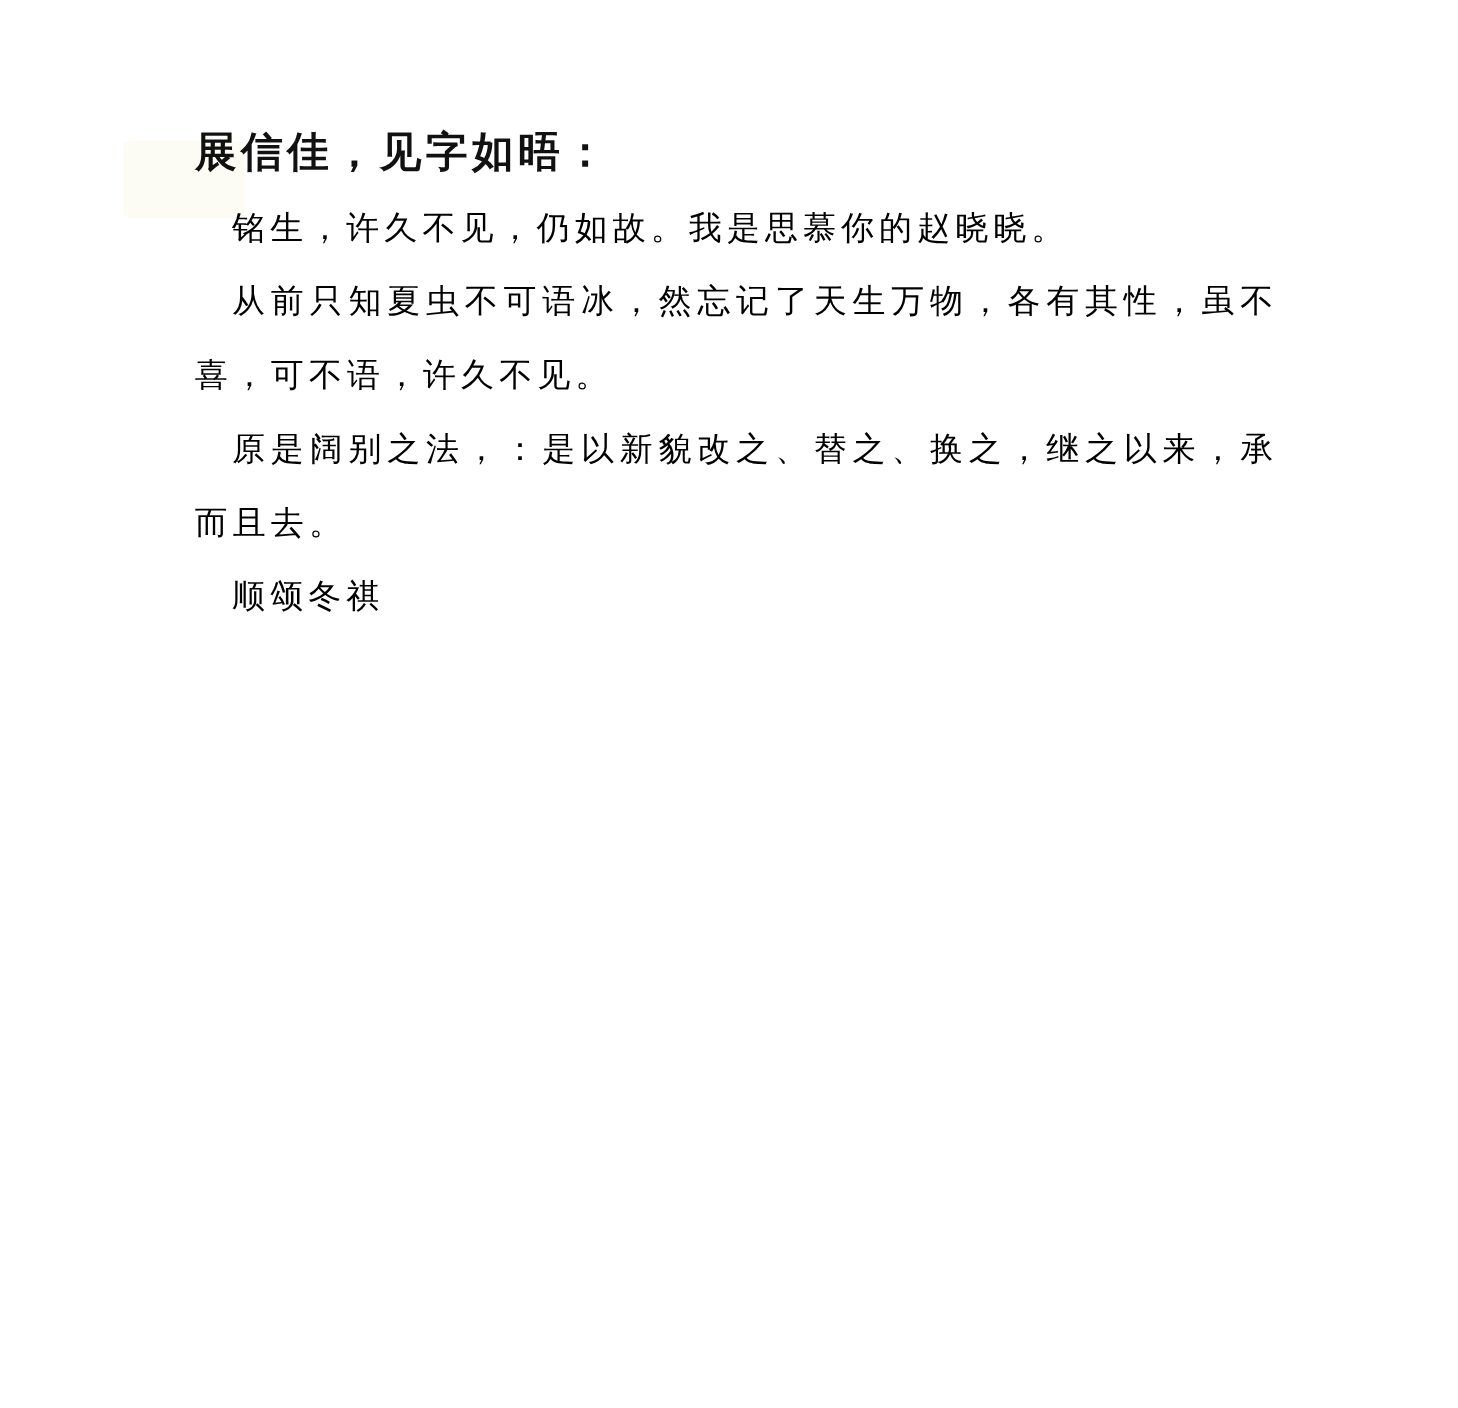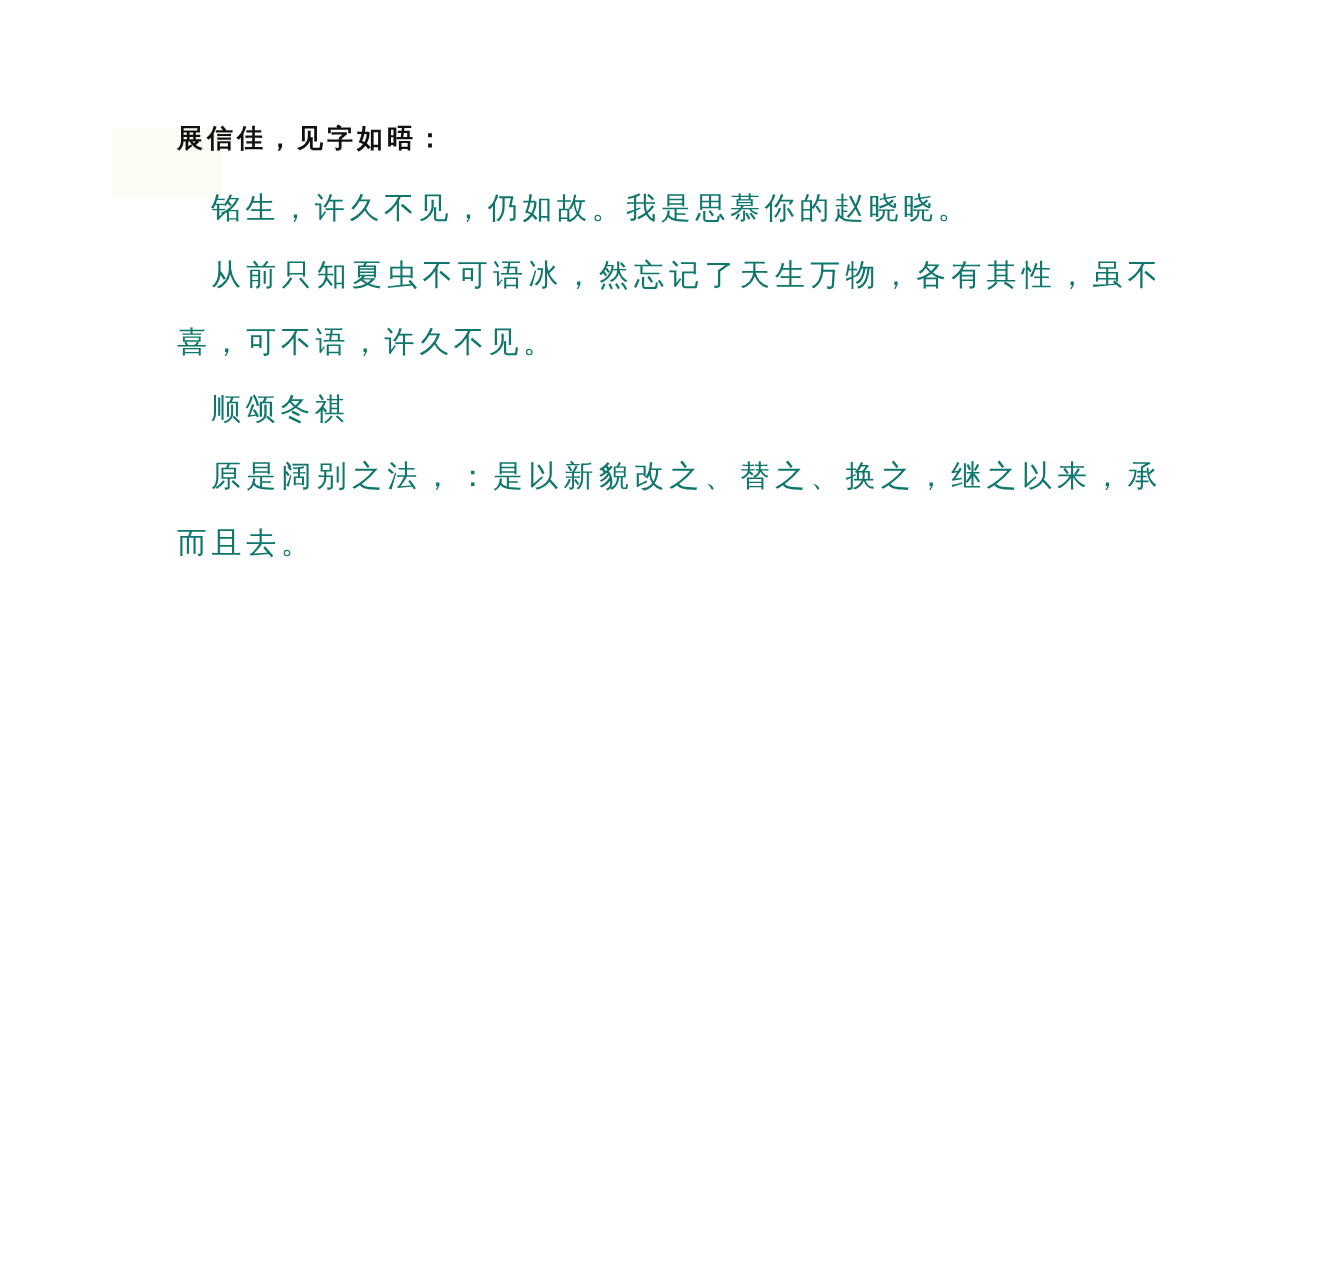--- a/index.html
+++ b/index.html
@@ -32,48 +32,48 @@
     background: #fdfcf4;
     border-radius: 6px;
   }
   .letter {
     position: absolute;
     left: 177px;
     top: 108px;
     width: 985px;
   }
   .greeting {
-    font-size: 26px;
+    font-size: 38px;
     font-weight: bold;
     letter-spacing: 4px;
     line-height: 60px;
     margin: 0 0 6px 0;
     color: #111;
   }
   .para {
     font-size: 30px;
     line-height: 67px;
     letter-spacing: 4.6px;
     margin: 0;
     text-indent: 34px;
     text-align: justify;
-    color: #0f766e;
+    color: #000000;
   }
   .para.signoff {
     margin-top: 0;
   }
 </style>
 </head>
 <body>
 
 <div class="page">
   <div class="faint-mark"></div>
 
   <div class="letter">
     <h1 class="greeting">展信佳，见字如晤：</h1>
 
     <p class="para">铭生，许久不见，仍如故。我是思慕你的赵晓晓。</p>
     <p class="para">从前只知夏虫不可语冰，然忘记了天生万物，各有其性，虽不喜，可不语，许久不见。</p>
+    <p class="para">原是阔别之法，：是以新貌改之、替之、换之，继之以来，承而且去。</p>
+
     <p class="para signoff">顺颂冬祺</p>
-
-    <p class="para">原是阔别之法，：是以新貌改之、替之、换之，继之以来，承而且去。</p>
   </div>
 </div>
 
 </body></html>

